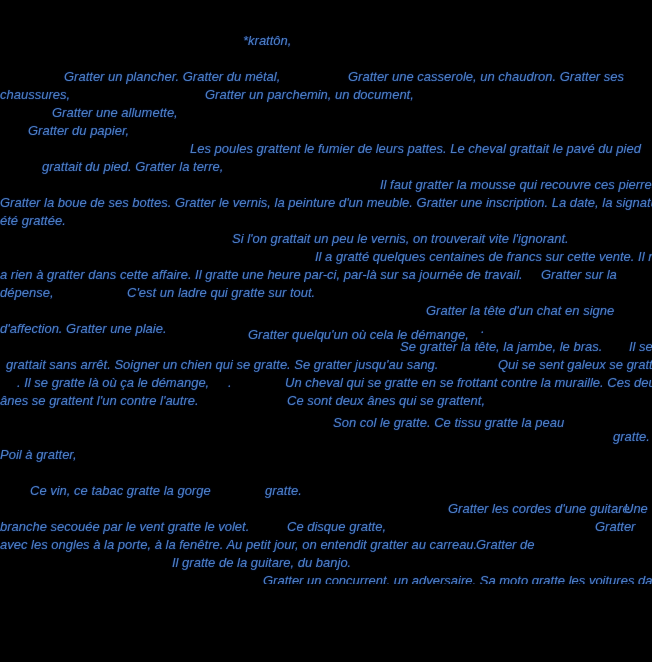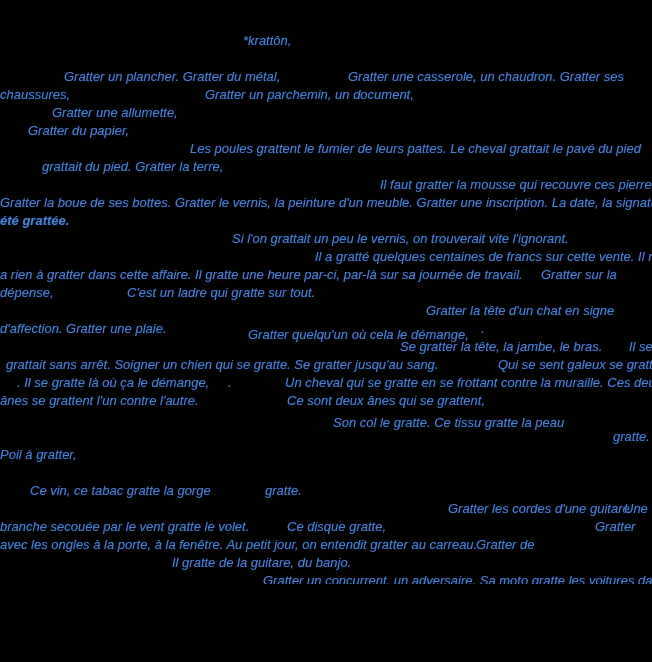--- a/index.html
+++ b/index.html
@@ -34,21 +34,21 @@
     <span class="frag" style="left: 28px; top: 70px; padding-left: 36px;">Gratter un plancher. Gratter du métal,</span>
     <span class="frag" style="left: 348px; top: 70px;">Gratter une casserole, un chaudron. Gratter ses</span>
     <span class="frag" style="left: 0px; top: 88px;">chaussures,</span>
     <span class="frag" style="left: 205px; top: 88px;">Gratter un parchemin, un document,</span>
     <span class="frag" style="left: 52px; top: 106px;">Gratter une allumette,</span>
     <span class="frag" style="left: 28px; top: 124px;">Gratter du papier,</span>
     <span class="frag" style="left: 190px; top: 142px;">Les poules grattent le fumier de leurs pattes. Le cheval grattait le pavé du pied</span>
     <span class="frag" style="left: 42px; top: 160px;">grattait du pied. Gratter la terre,</span>
     <span class="frag" style="left: 380px; top: 178px;">Il faut gratter la mousse qui recouvre ces pierres.</span>
     <span class="frag" style="left: 0px; top: 196px;">Gratter la boue de ses bottes. Gratter le vernis, la peinture d'un meuble. Gratter une inscription. La date, la signature a</span>
-    <span class="frag" style="left: 0px; top: 214px; font-weight: bold;">été grattée.</span>
+    <span class="frag" style="left: 0px; top: 214px;">été grattée.</span>
     <span class="frag" style="left: 232px; top: 232px;">Si l'on grattait un peu le vernis, on trouverait vite l'ignorant.</span>
     <span class="frag" style="left: 315px; top: 250px;">Il a gratté quelques centaines de francs sur cette vente. Il n'y</span>
     <span class="frag" style="left: 0px; top: 268px;">a rien à gratter dans cette affaire. Il gratte une heure par-ci, par-là sur sa journée de travail.</span>
     <span class="frag" style="left: 541px; top: 268px;">Gratter sur la</span>
     <span class="frag" style="left: 0px; top: 286px;">dépense,</span>
     <span class="frag" style="left: 127px; top: 286px;">C'est un ladre qui gratte sur tout.</span>
     <span class="frag" style="left: 426px; top: 304px;">Gratter la tête d'un chat en signe</span>
     <span class="frag" style="left: 0px; top: 322px;">d'affection. Gratter une plaie.</span>
     <span class="frag" style="left: 248px; top: 328px;">Gratter quelqu'un où cela le démange,</span>
     <span class="frag" style="left: 481px; top: 322px;">.</span>

